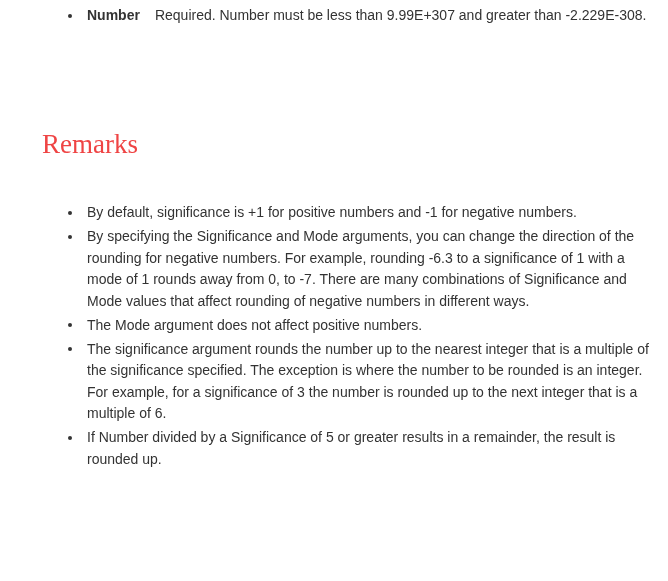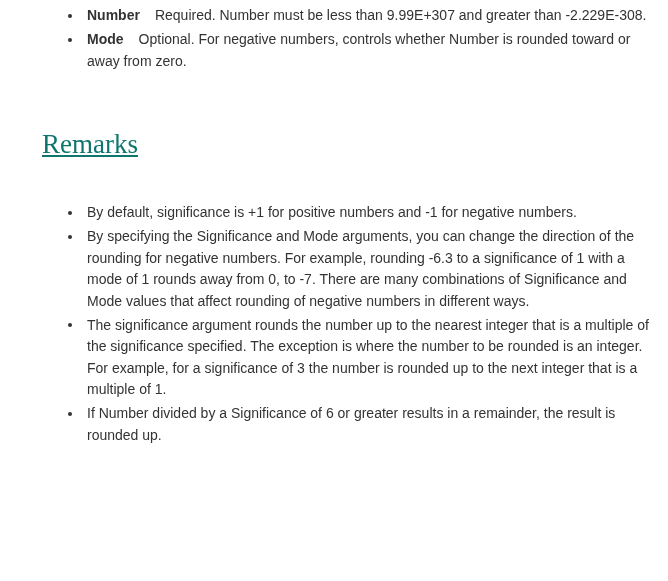--- a/index.html
+++ b/index.html
@@ -49,40 +49,37 @@
   }
   h2.remarks-heading {
     position: absolute;
     left: 42px;
     top: 129px;
     margin: 0;
     font-family: "Liberation Serif", "DejaVu Serif", serif;
     font-size: 27px;
     font-weight: 400;
     line-height: 31px;
-    color: #0f766e;
-    text-decoration: underline;
+    color: #ef4444;
   }
 </style>
 </head>
 <body>
 
 <div class="page">
 
   <ul class="doc-list args-list">
     <li>
       <strong>Number</strong><span>Required. Number must be less than 9.99E+307 and greater than -2.229E-308.</span>
     </li>
-    <li>
-      <strong>Mode</strong><span>Optional. For negative numbers, controls whether Number is rounded toward or away from zero.</span>
-    </li>
   </ul>
 
   <h2 class="remarks-heading">Remarks</h2>
 
   <ul class="doc-list remarks-list">
     <li>By default, significance is +1 for positive numbers and -1 for negative numbers.</li>
     <li>By specifying the Significance and Mode arguments, you can change the direction of the rounding for negative numbers. For example, rounding -6.3 to a significance of 1 with a mode of 1 rounds away from 0, to -7. There are many combinations of Significance and Mode values that affect rounding of negative numbers in different ways.</li>
-    <li>The significance argument rounds the number up to the nearest integer that is a multiple of the significance specified. The exception is where the number to be rounded is an integer. For example, for a significance of 3 the number is rounded up to the next integer that is a multiple of 1.</li>
-    <li>If Number divided by a Significance of 6 or greater results in a remainder, the result is rounded up.</li>
+    <li>The Mode argument does not affect positive numbers.</li>
+    <li>The significance argument rounds the number up to the nearest integer that is a multiple of the significance specified. The exception is where the number to be rounded is an integer. For example, for a significance of 3 the number is rounded up to the next integer that is a multiple of 6.</li>
+    <li>If Number divided by a Significance of 5 or greater results in a remainder, the result is rounded up.</li>
   </ul>
 
 </div>
 
 </body></html>

